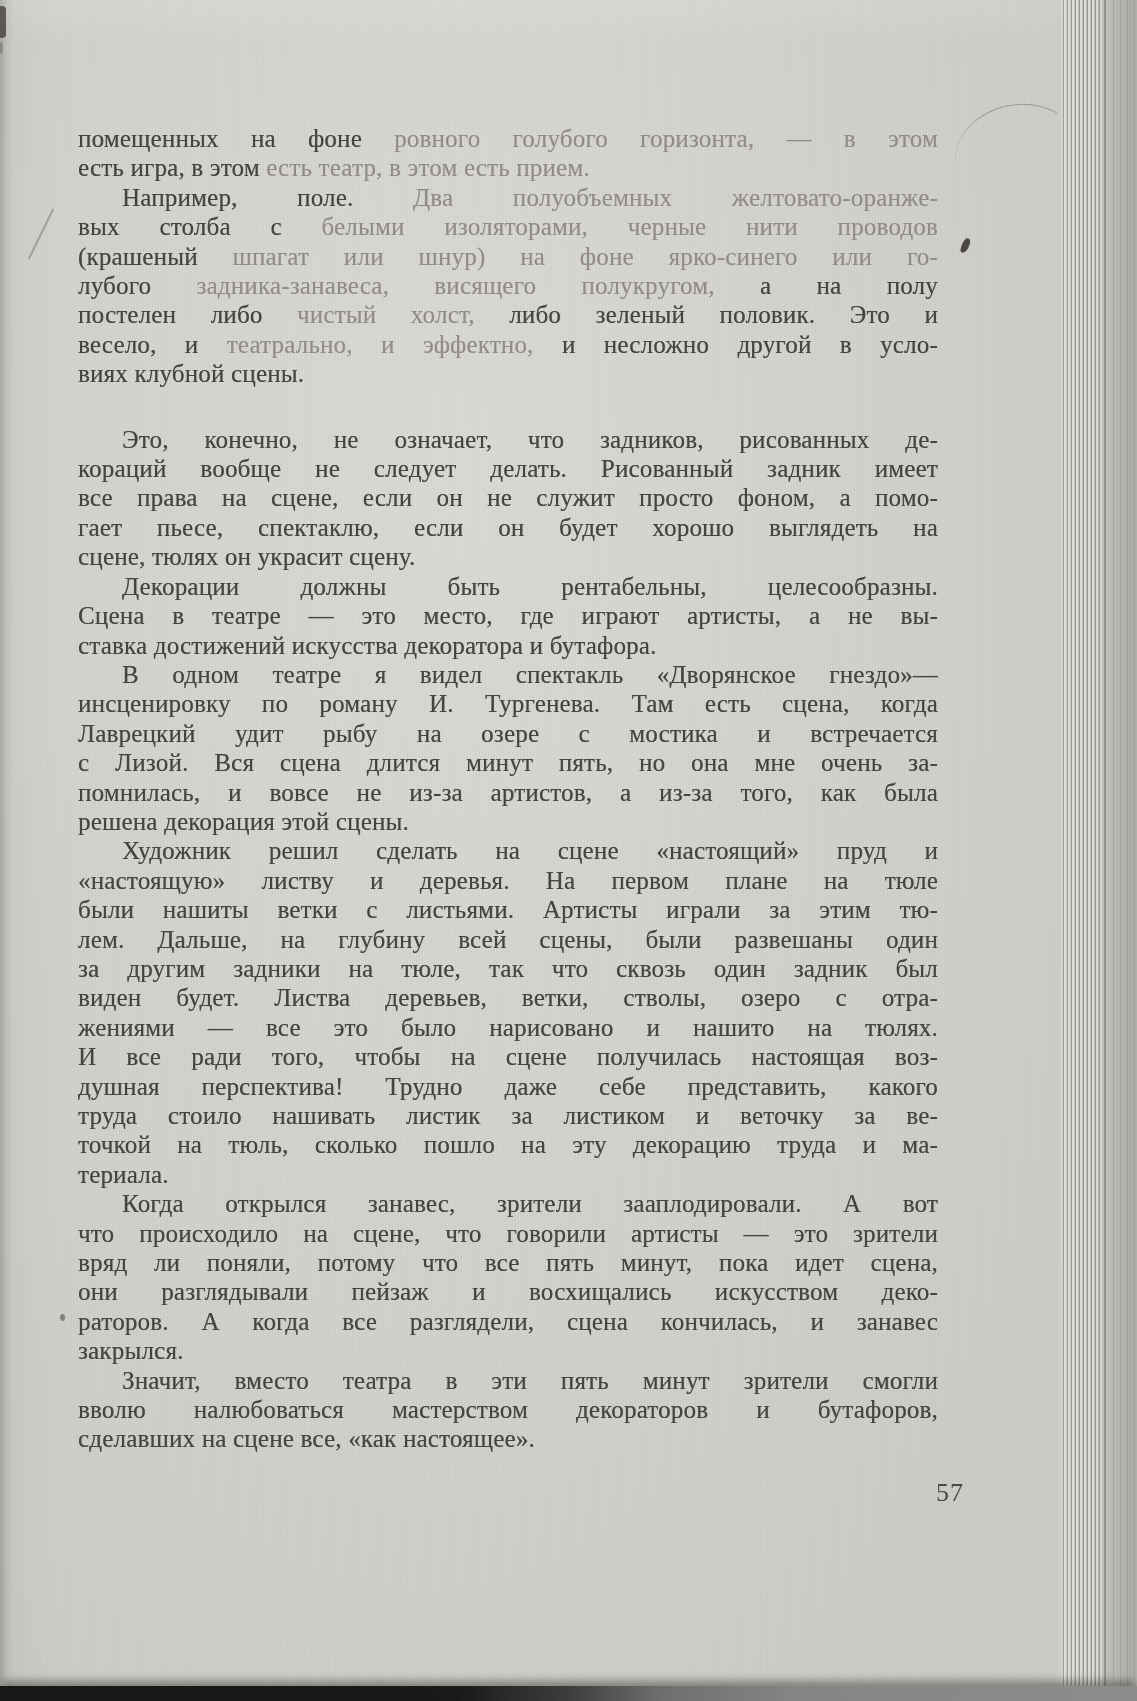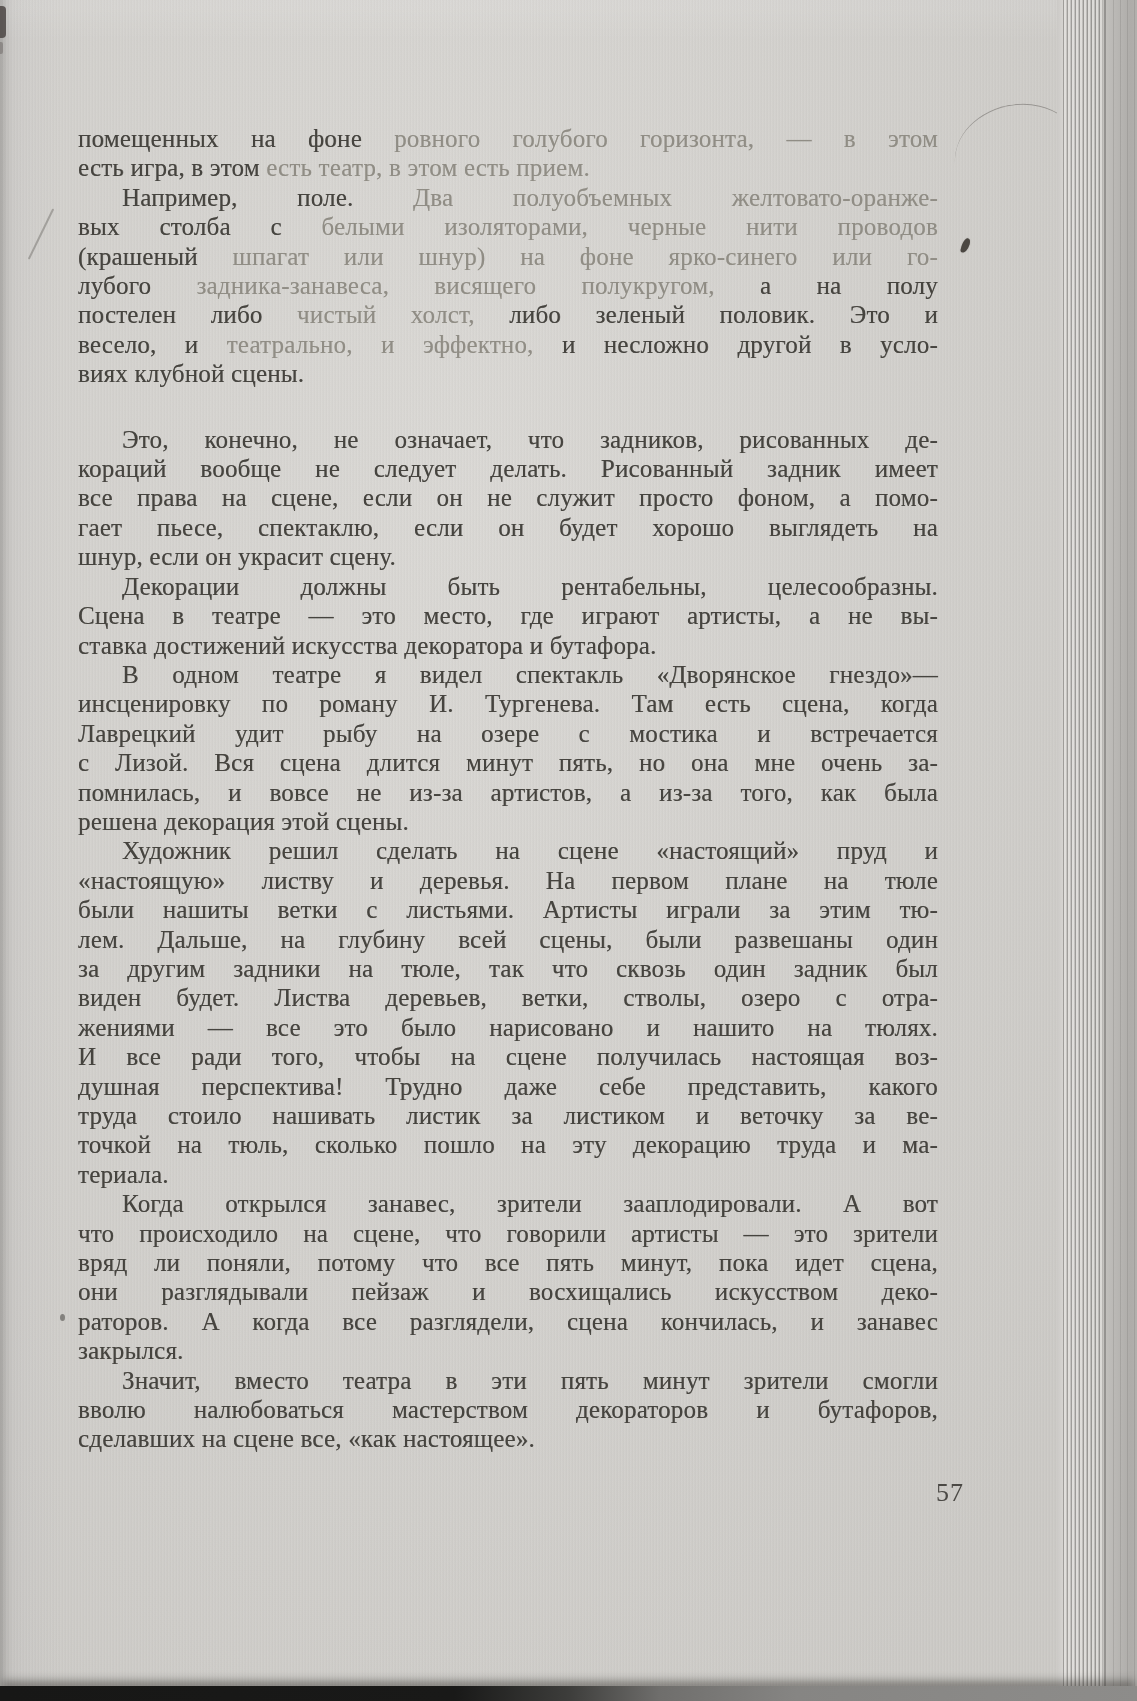--- a/index.html
+++ b/index.html
@@ -149,21 +149,21 @@
           <div class="line"><span>лубого </span><span class="faded">задника-занавеса, висящего полукругом,</span><span> а на полу</span></div>
           <div class="line"><span>постелен либо </span><span class="faded">чистый холст,</span><span> либо зеленый половик. Это и</span></div>
           <div class="line"><span>весело, и </span><span class="faded">театрально, и эффектно,</span><span> и несложно другой в усло-</span></div>
           <div class="line last"><span>виях клубной сцены.</span></div>
         </div>
         <div class="para indent gap">
           <div class="line"><span>Это, конечно, не означает, что задников, рисованных де-</span></div>
           <div class="line"><span>кораций вообще не следует делать. Рисованный задник имеет</span></div>
           <div class="line"><span>все права на сцене, если он не служит просто фоном, а помо-</span></div>
           <div class="line"><span>гает пьесе, спектаклю, если он будет хорошо выглядеть на</span></div>
-          <div class="line last"><span>шнур, если он украсит сцену.</span></div>
+          <div class="line last"><span>сцене, тюлях он украсит сцену.</span></div>
         </div>
         <div class="para indent">
           <div class="line"><span>Декорации должны быть рентабельны, целесообразны.</span></div>
           <div class="line"><span>Сцена в театре — это место, где играют артисты, а не вы-</span></div>
           <div class="line last"><span>ставка достижений искусства декоратора и бутафора.</span></div>
         </div>
         <div class="para indent">
           <div class="line"><span>В одном театре я видел спектакль «Дворянское гнездо»—</span></div>
           <div class="line"><span>инсценировку по роману И. Тургенева. Там есть сцена, когда</span></div>
           <div class="line"><span>Лаврецкий удит рыбу на озере с мостика и встречается</span></div>

